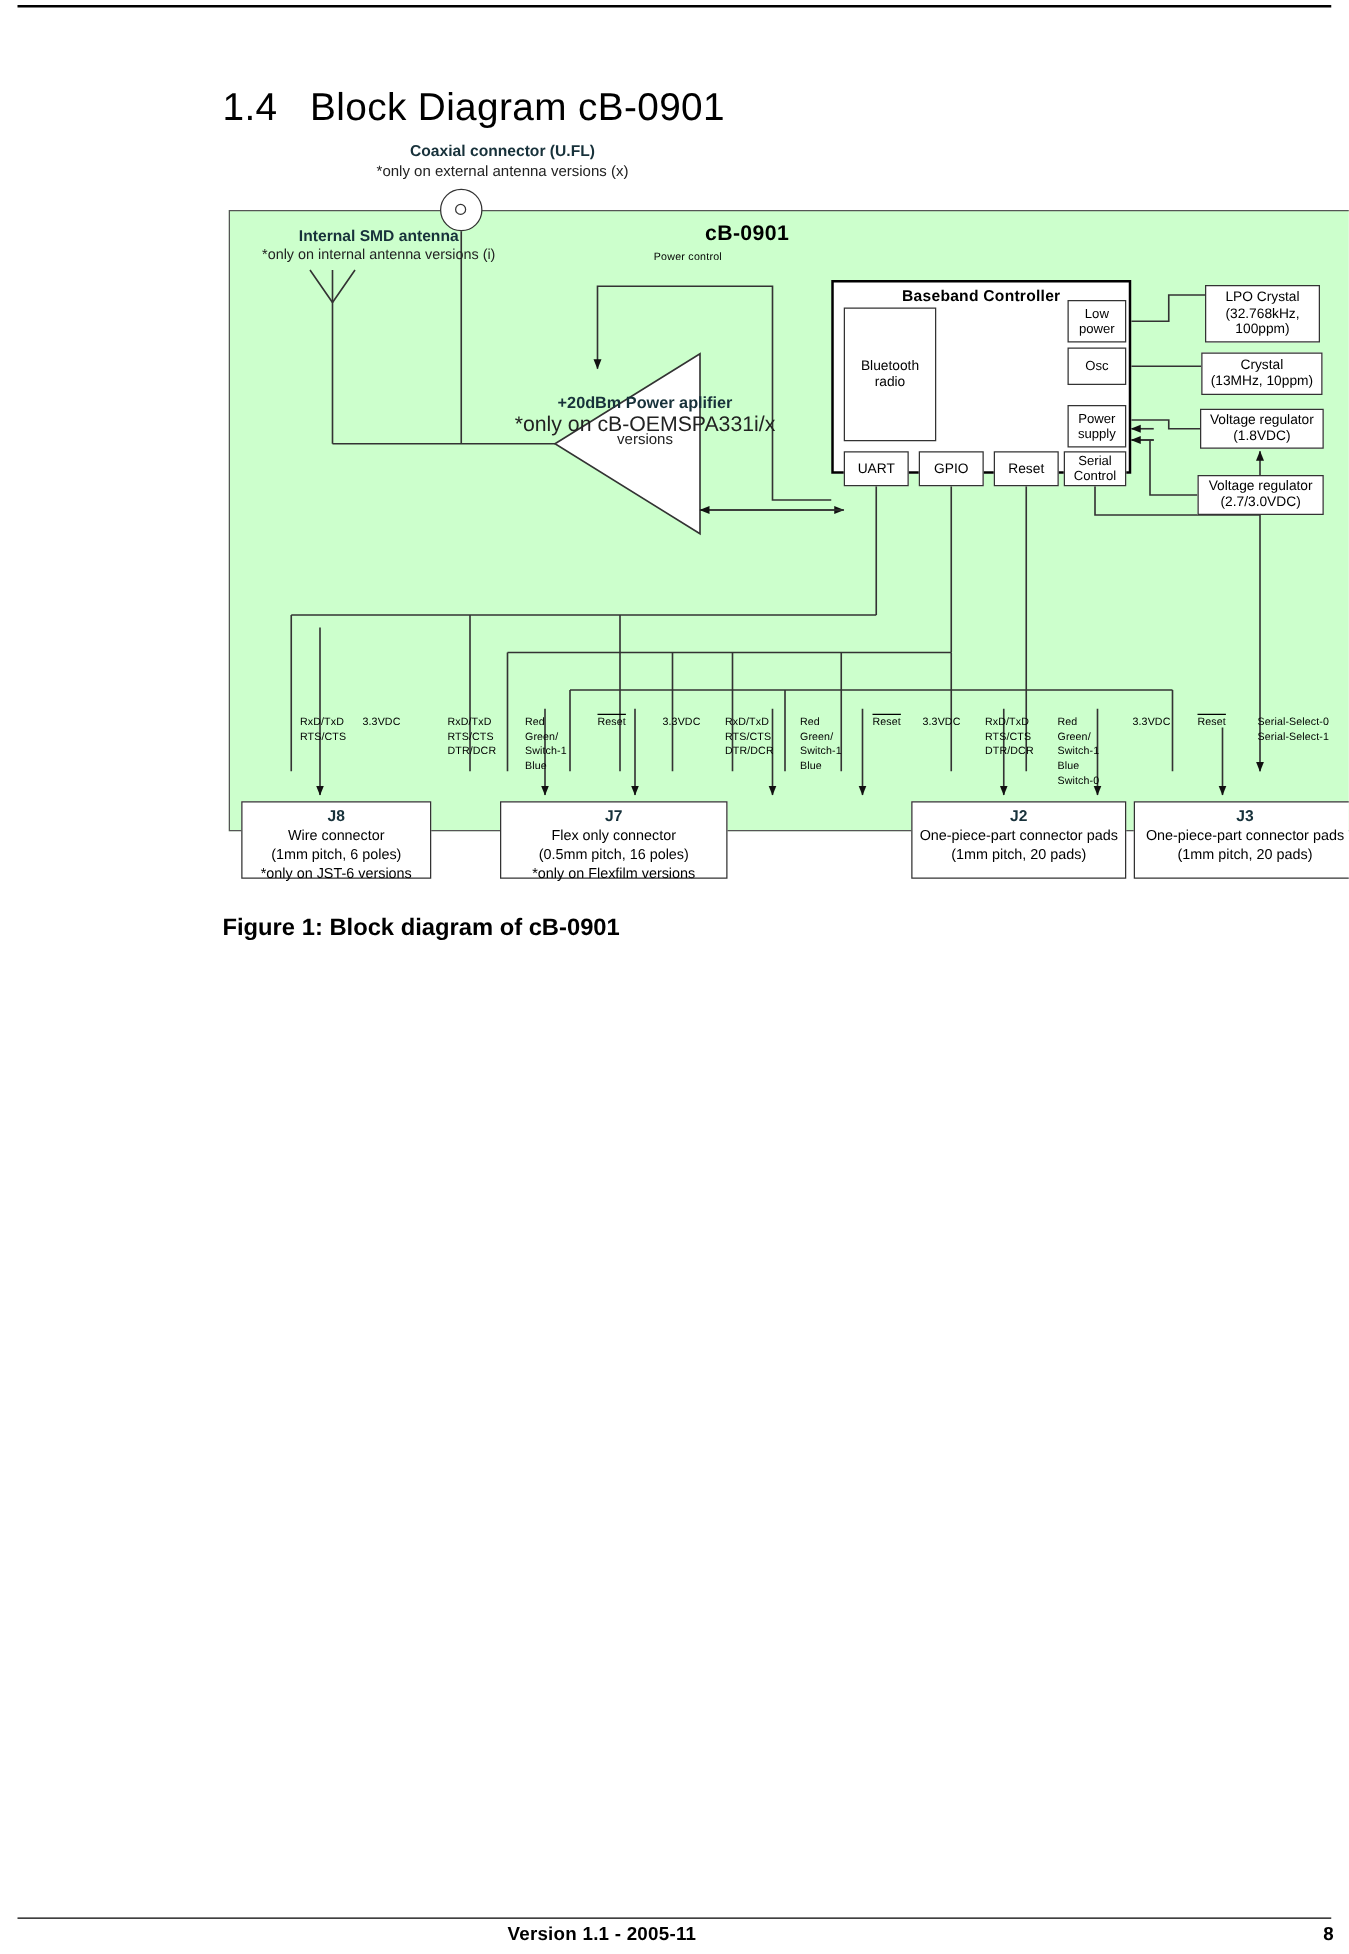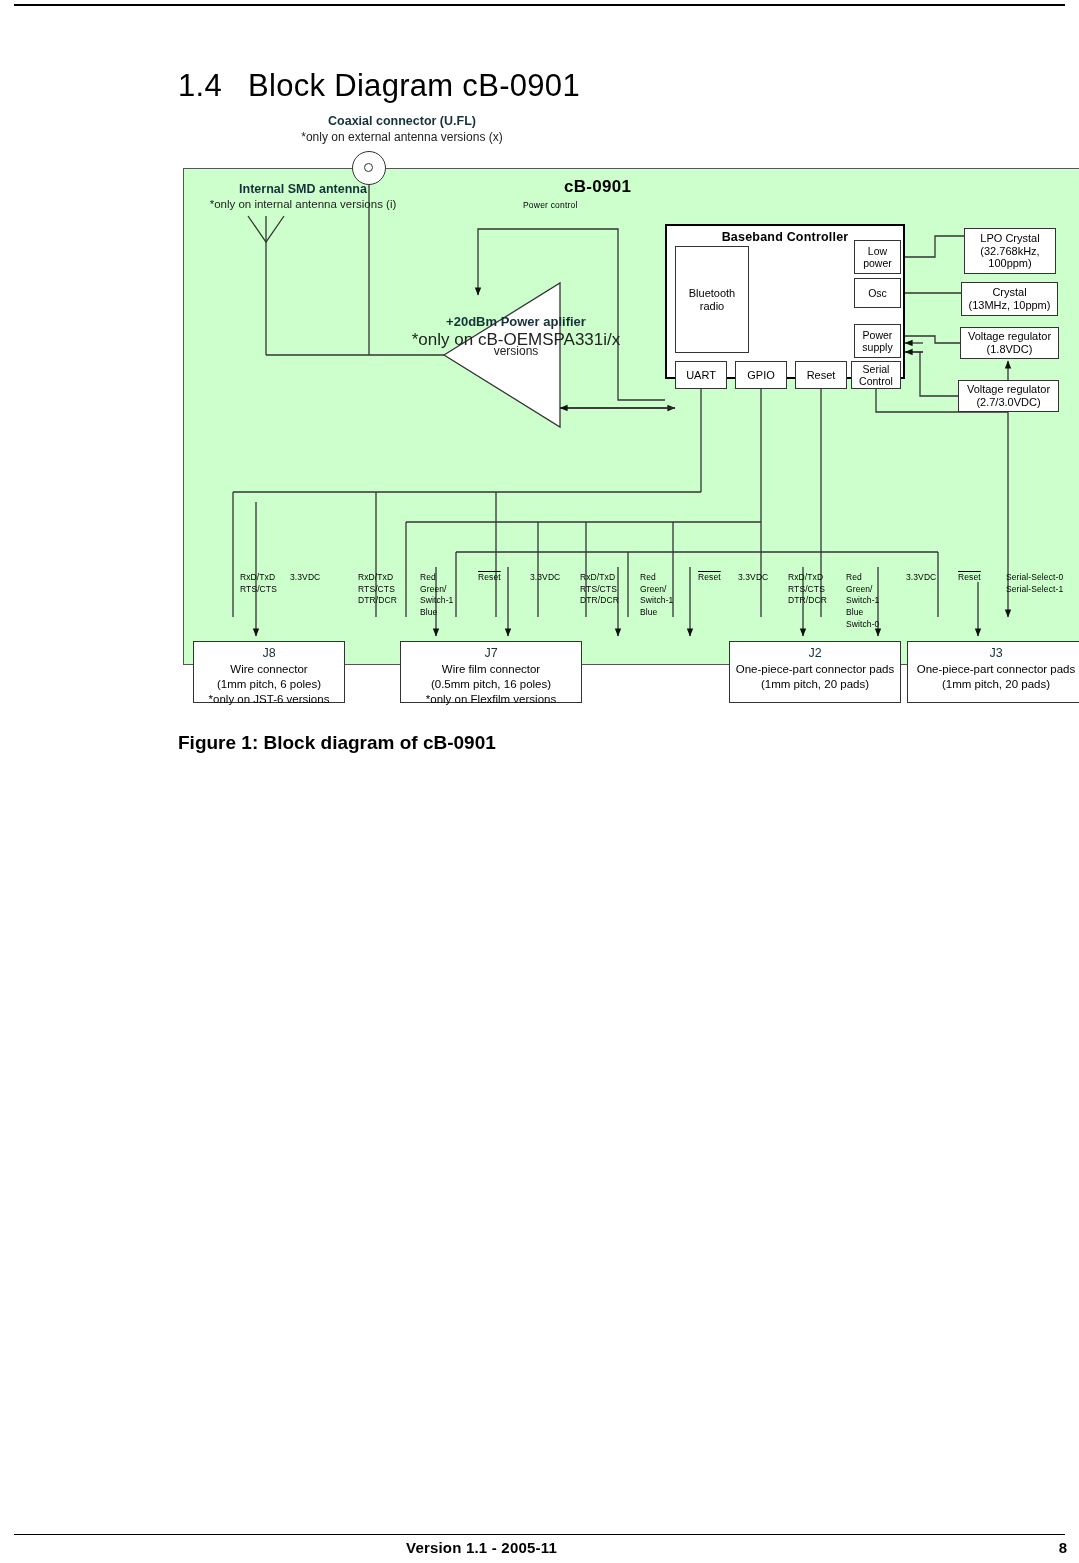--- a/index.html
+++ b/index.html
@@ -69,21 +69,21 @@
   #pwr-supply{left:676px;top:212px;width:47px;height:34px;font-size:10.5px;}
 
   #lpo-crystal{left:786px;top:116px;width:92px;height:46px;font-size:11px;}
   #crystal{left:783px;top:170px;width:97px;height:34px;font-size:11px;}
   #vreg18{left:782px;top:215px;width:99px;height:32px;font-size:11px;}
   #vreg27{left:780px;top:268px;width:101px;height:32px;font-size:11px;}
 
   
   .conn{position:absolute;background:#fff;border:1.4px solid #333;box-sizing:border-box;
         text-align:center;line-height:1.32;padding-top:3px;}
-  .conn .cid{font-size:12.5px;font-weight:normal;color:#17313a;display:block;}
+  .conn .cid{font-size:12.5px;font-weight:bold;color:#17313a;display:block;}
   .conn .cl{font-size:11.5px;display:block;white-space:pre;}
   #j8{left:15px;top:529px;width:152px;height:62px;}
   #j7{left:174px;top:529px;width:182px;height:62px;margin-left:48px;}
   #j6{left:363px;top:529px;width:182px;height:62px;}
   #j2{left:551px;top:529px;width:172px;height:62px;}
   #j3{left:729px;top:529px;width:178px;height:62px;}
 
   
   .sig{position:absolute;font-size:8.5px;line-height:1.38;white-space:pre;letter-spacing:.1px;}
   .sig.u{text-decoration:overline;}
@@ -281,21 +281,21 @@
     </div>
 
   <div class="conn" id="j8">
     <span class="cid">J8</span>
     <span class="cl">Wire connector</span>
     <span class="cl">(1mm pitch, 6 poles)</span>
     <span class="cl">*only on JST-6 versions</span>
   </div>
   <div class="conn" id="j7">
     <span class="cid">J7</span>
-    <span class="cl">Wire film connector</span>
+    <span class="cl">Flex only connector</span>
     <span class="cl">(0.5mm pitch, 16 poles)</span>
     <span class="cl">*only on Flexfilm versions</span>
   </div>
   <div class="conn" id="j2">
     <span class="cid">J2</span>
     <span class="cl">One-piece-part connector pads</span>
     <span class="cl">(1mm pitch, 20 pads)</span>
   </div>
   <div class="conn" id="j3">
     <span class="cid">J3</span>

